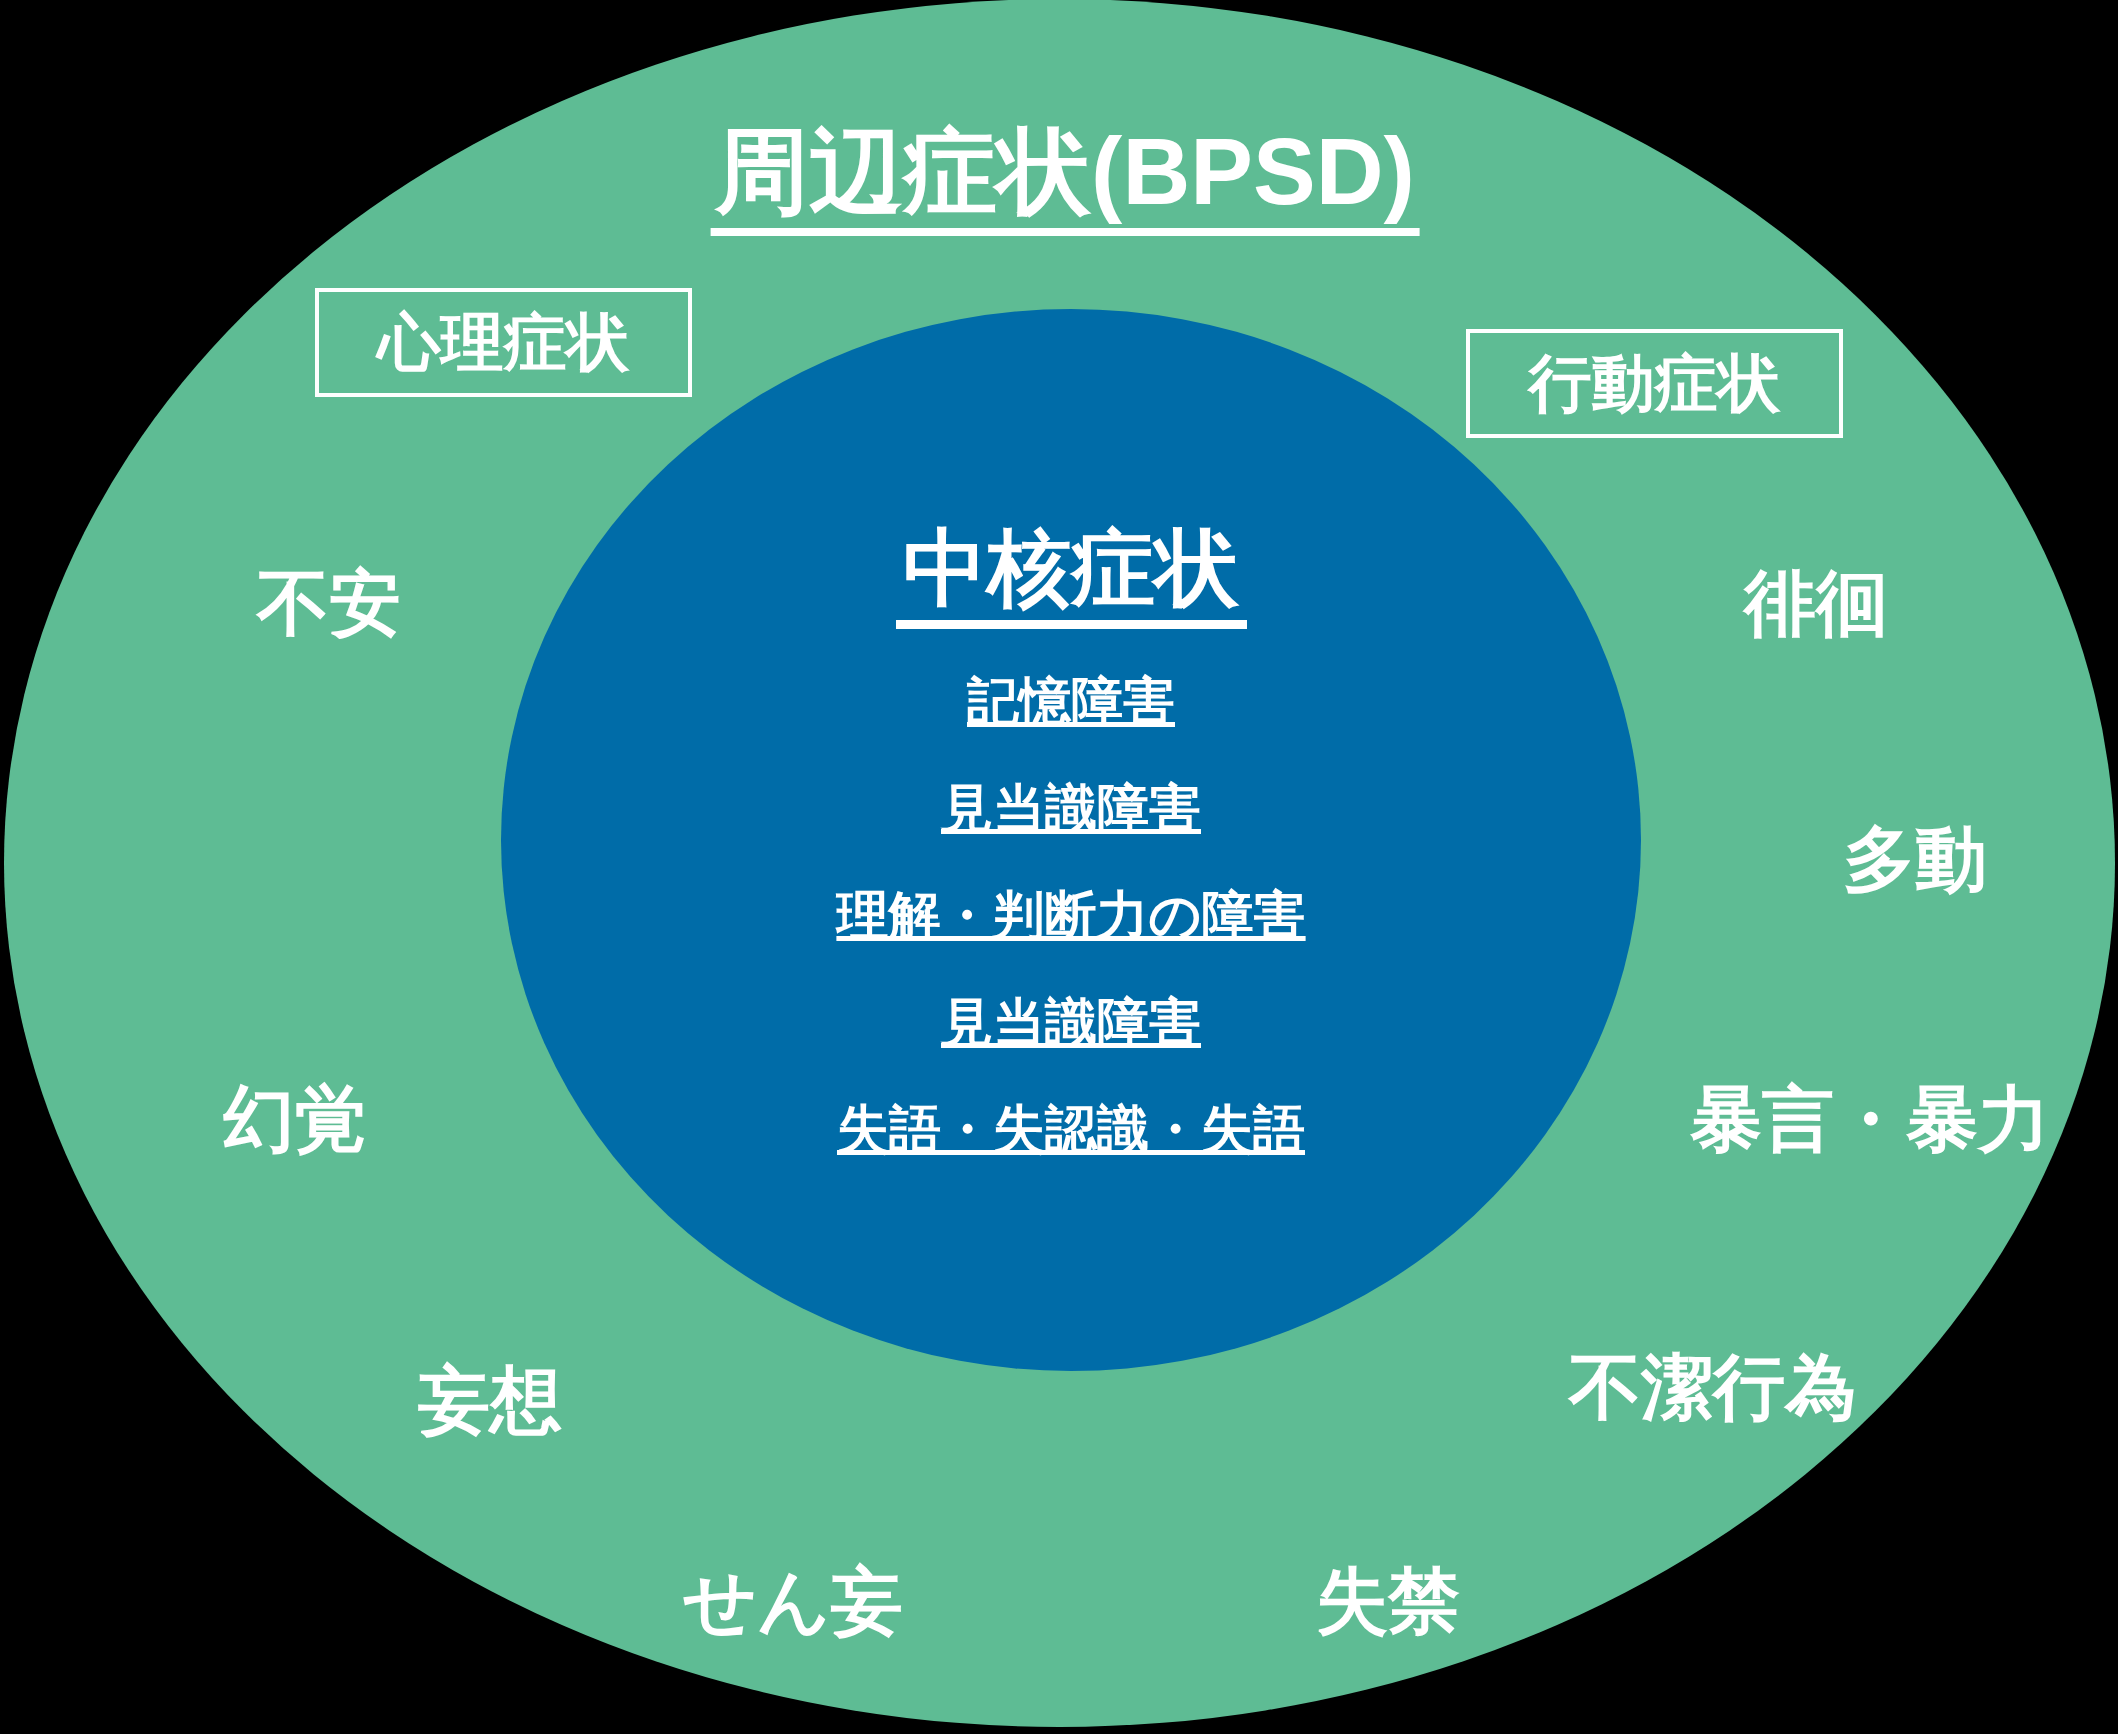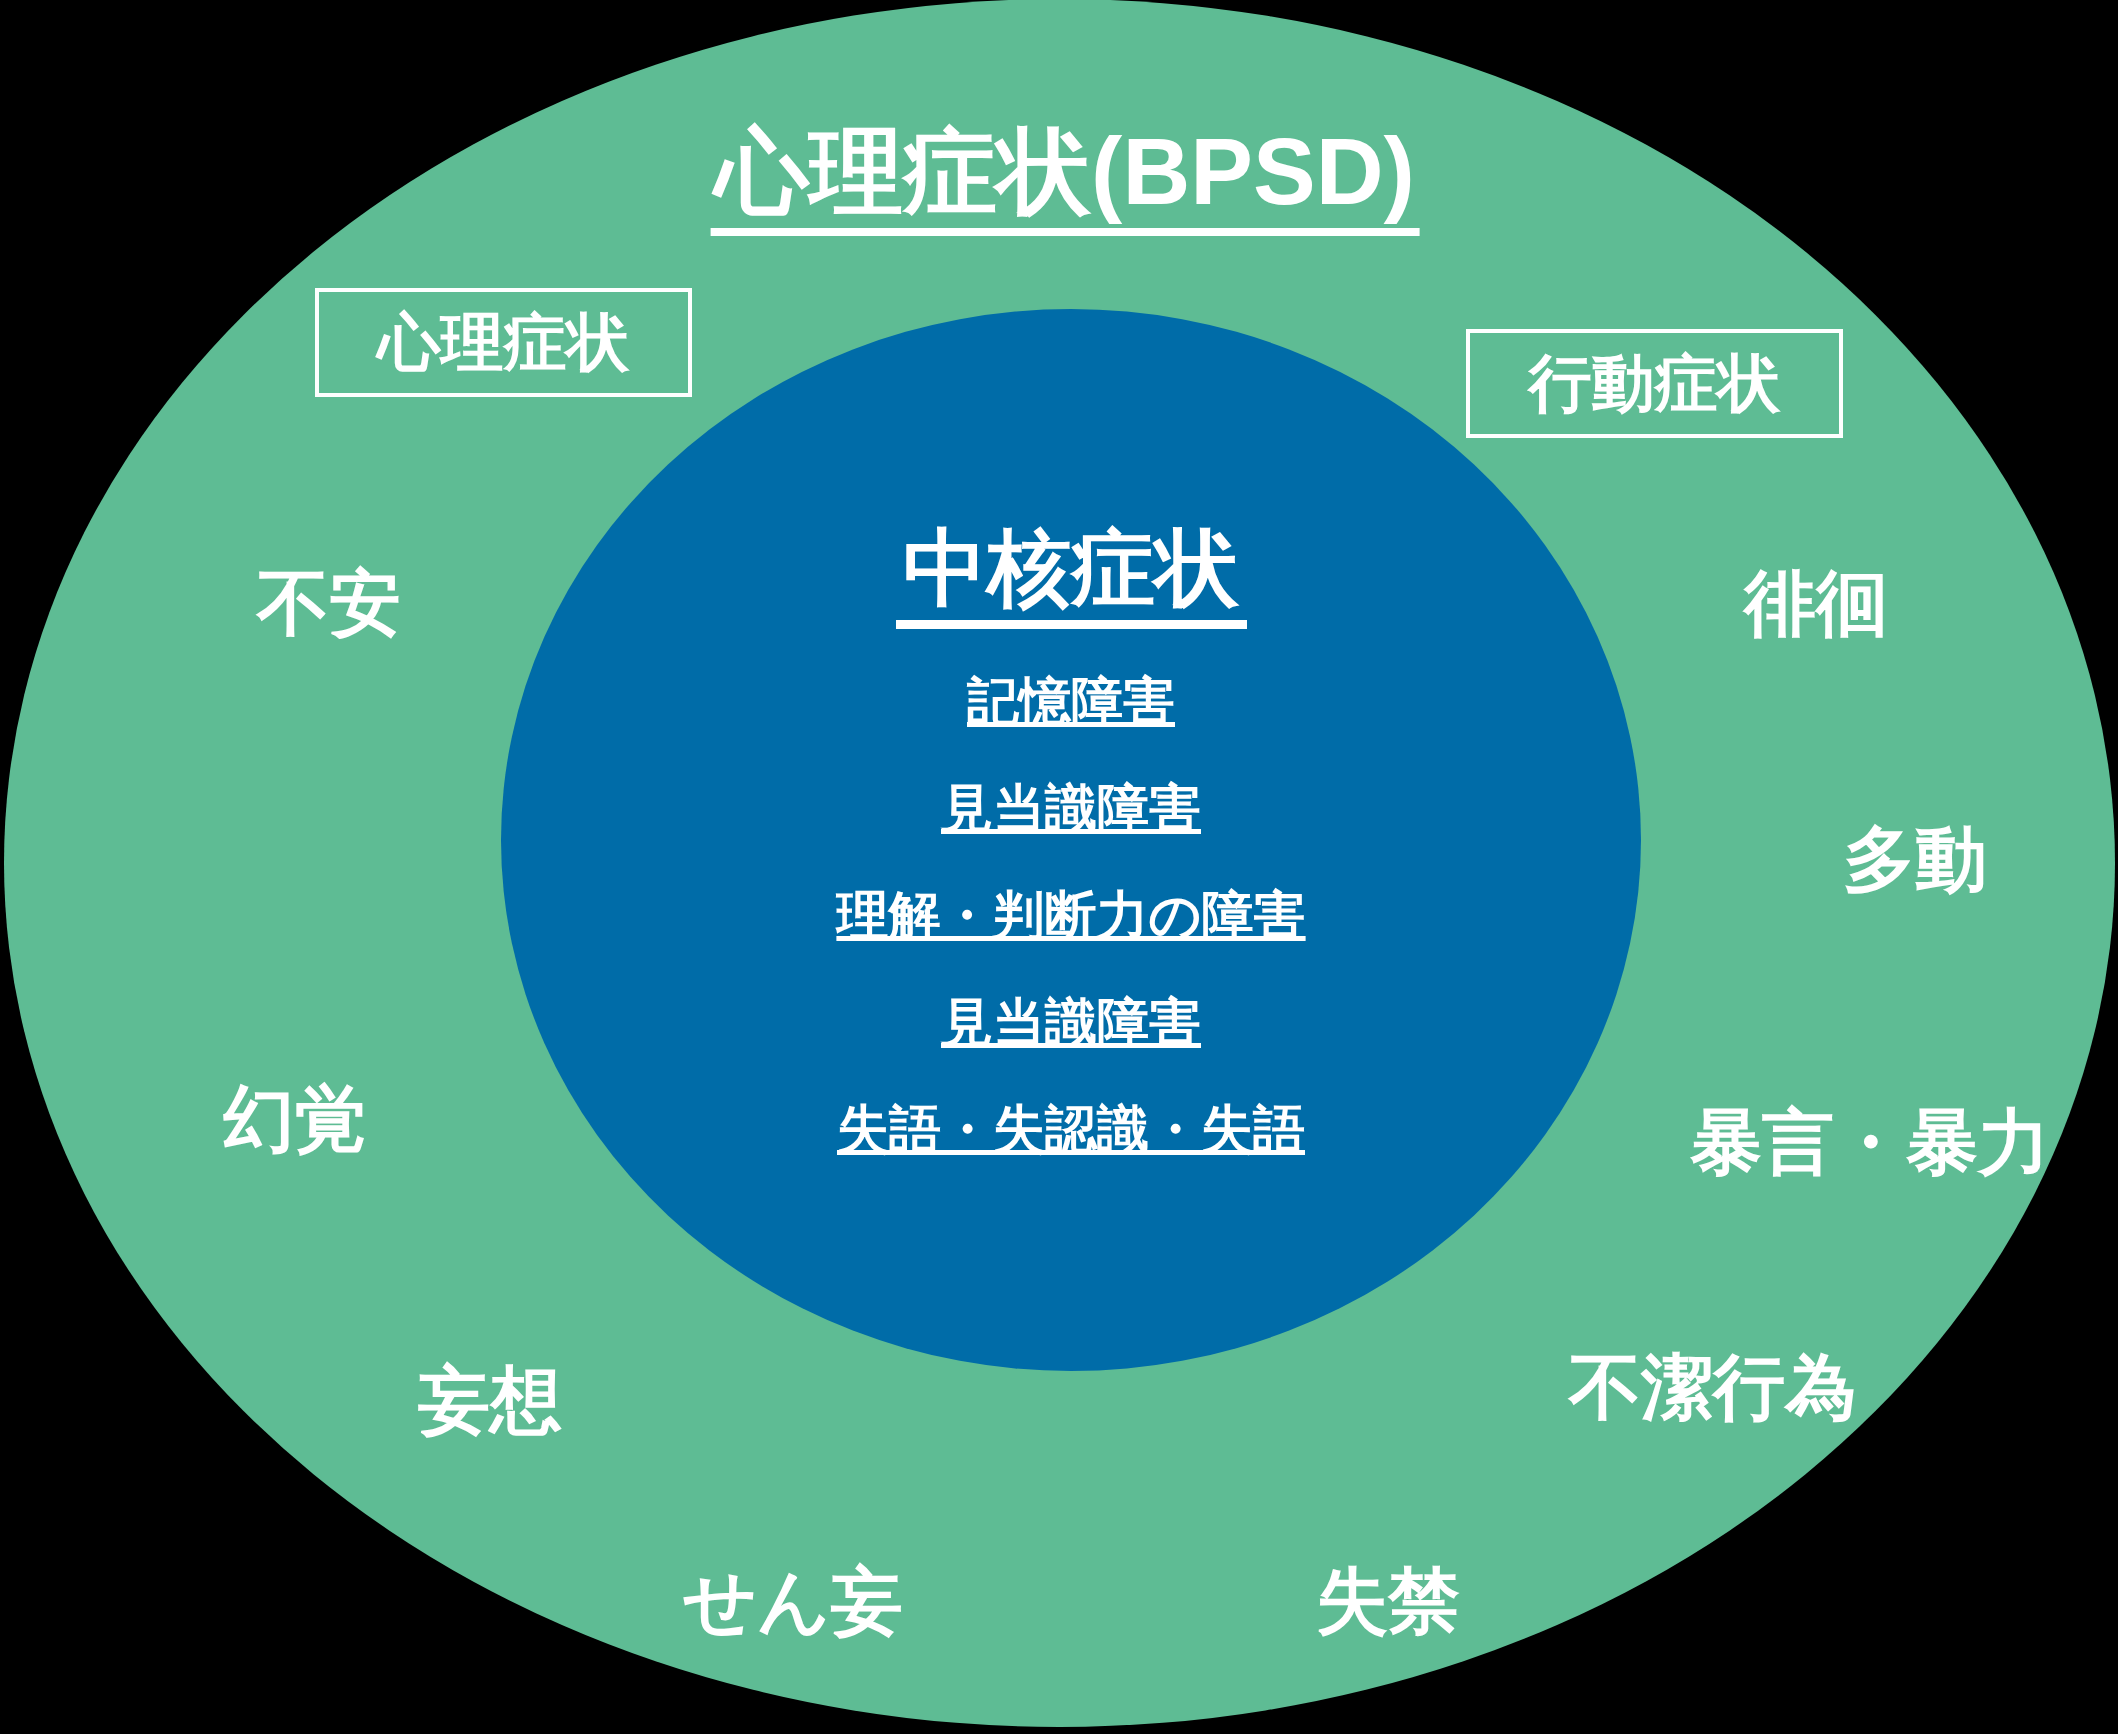--- a/index.html
+++ b/index.html
@@ -92,31 +92,31 @@
     white-space: nowrap;
   }
   .s-fuan      { left: 329px;  top: 604px;  }
   .s-yokuutsu  { left: 260px;  top: 860px; }
   .s-genkaku   { left: 295px;  top: 1120px; }
   .s-mousou    { left: 490px;  top: 1401px; }
   .s-senmou    { left: 793px; top: 1602px; }
   .s-shikkin   { left: 1388px; top: 1602px; }
   .s-haikai    { left: 1816px; top: 604px;  }
   .s-tadou     { left: 1915px; top: 860px; }
-  .s-bougen    { left: 1870px; top: 1120px; margin-top: 23px; }
+  .s-bougen    { left: 1870px; top: 1120px; }
   .s-fuketsu   { left: 1713px; top: 1388px; }
 </style>
 </head>
 <body>
 
 <div class="stage">
 
   <div class="outer-ellipse"></div>
 
-  <div class="diagram-title">心理症状(BPSD)</div>
+  <div class="diagram-title">周辺症状(BPSD)</div>
 
   <div class="label-box psych-box">
     <span>心理症状</span>
   </div>
 
   <div class="label-box behavior-box">
     <span>行動症状</span>
   </div>
 
   <div class="inner-circle"></div>

